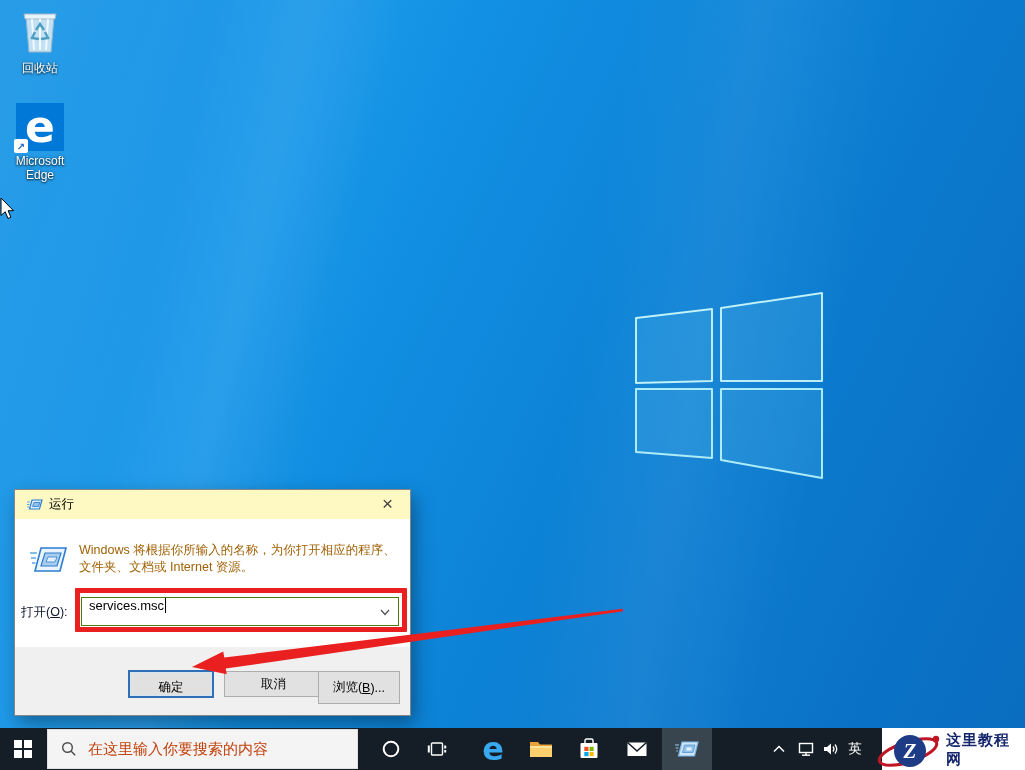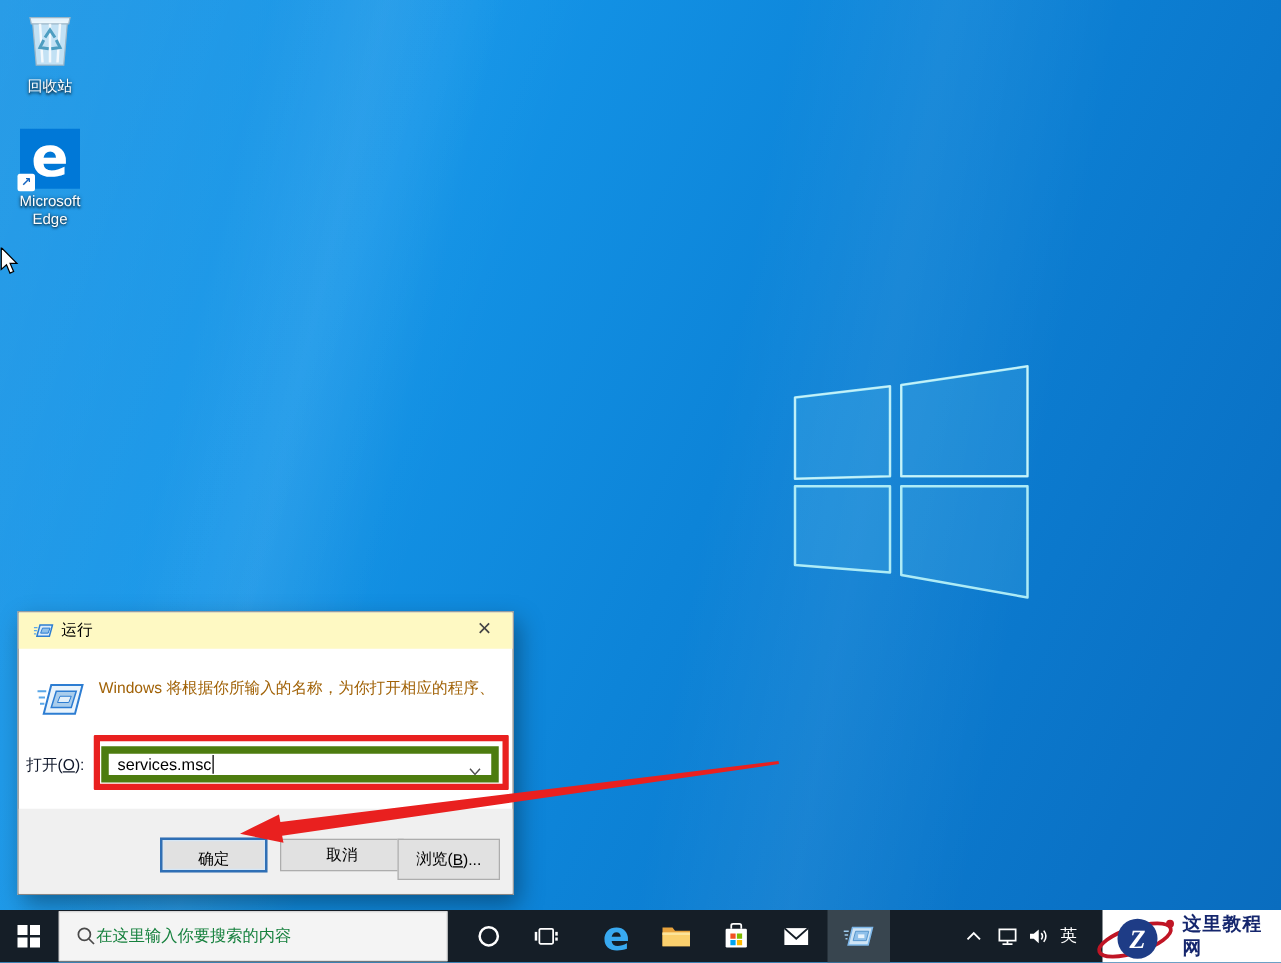--- a/index.html
+++ b/index.html
@@ -39,21 +39,21 @@
     border:1px solid #868686; box-shadow:4px 8px 18px rgba(0,0,0,0.35); z-index:10; }
   .rd-titlebar { position:relative; height:29px; background:#fef9c3; display:flex; align-items:center; }
   .rd-title-icon { margin-left:12px; }
   .rd-title { font-size:12.5px; color:#000; margin-left:6px; }
   .rd-close { position:absolute; right:0; top:0; width:45px; height:28px; display:flex; align-items:center;
     justify-content:center; font-size:19px; color:#444; cursor:pointer; }
   .rd-body-icon { position:absolute; left:14px; top:51px; }
   .rd-desc { position:absolute; left:64px; top:52px; width:322px; font-size:12.5px; color:#a16207; line-height:17px; }
   .rd-open-label { position:absolute; left:6px; top:114px; font-size:12.5px; color:#0f172a; }
   .rd-combo { position:absolute; left:66px; top:107px; width:318px; height:29px; background:#fff;
-    border:6px solid #4d7c0f; display:flex; align-items:center; padding-left:7px; }
+    border:1px solid #4d7c0f; display:flex; padding-left:7px; }
   .rd-combo-text { font-size:13px; color:#000; }
   .caret { display:inline-block; width:1px; height:15px; background:#000; margin-left:1px; }
   .rd-combo-chevron { position:absolute; right:7px; top:8px; }
   .rd-footer { position:absolute; left:0; right:0; bottom:0; height:68px; background:#f0f0f0; }
   .rd-btn { position:absolute; background:#e1e1e1; border:1px solid #adadad; font-size:12.5px; color:#000;
     display:flex; align-items:center; justify-content:center; cursor:pointer; font-family:inherit; }
   .rd-btn-ok { left:113px; top:180px; width:86px; height:28px; border:2px solid #2f6fb5; box-shadow:inset 0 0 0 1px #d5e6f5;align-items:flex-end; }
   .rd-btn-cancel { left:209px; top:181px; width:99px; height:26px; }
   .rd-btn-browse { left:303px; top:181px; width:82px; height:33px; }
   .rd-btn u { text-decoration:underline; }
@@ -65,21 +65,21 @@
 
   
   .taskbar { position:absolute; left:0; top:728px; width:1025px; height:42px; background:#151e27; z-index:40; }
   .tb-btn { position:absolute; top:0; height:42px; display:flex; align-items:center; justify-content:center; cursor:pointer; }
   .tb-start { left:0; width:46px; }
   .start-grid { display:grid; grid-template-columns:8px 8px; grid-template-rows:8px 8px; gap:2px; }
   .start-grid span { background:#fff; }
   .tb-search { position:absolute; left:47px; top:1px; width:311px; height:40px; background:#f4f4f4;
     display:flex; align-items:center; cursor:text; border:1px solid #e0e0e0; }
   .tb-search .mag { margin-left:13px; }
-  .tb-search .ph { font-size:13px; color:#15803d; }
+  .tb-search .ph { margin-left:11px; font-size:15px; color:#c2410c; }
   .tb-cortana { left:368px; width:46px; }
   .tb-taskview { left:414px; width:46px; }
   .tb-edge { left:470px; width:46px; }
   .tb-edge .e { color:#38a9f0; font-size:32px; font-weight:bold; font-family:"DejaVu Sans",sans-serif; line-height:32px; }
   .tb-explorer { left:518px; width:46px; }
   .tb-store { left:566px; width:46px; }
   .tb-mail { left:614px; width:46px; }
   .tb-run { left:662px; width:50px; background:#38454f; }
   .tray-item { position:absolute; top:0; height:42px; display:flex; align-items:center; justify-content:center; cursor:pointer; }
   .tray-chevron { left:766px; width:26px; }
@@ -159,20 +159,21 @@
 
     <svg class="rd-body-icon" width="40" height="38" viewBox="0 0 40 38">
       <polygon points="12,7 37,7 31,30 6,30" fill="#eaf4fc" stroke="#2d7dd2" stroke-width="1.6"></polygon>
       <polygon points="16,12 32,12 28,25 12,25" fill="#a9cdec" stroke="#2d7dd2" stroke-width="1.2"></polygon>
       <polygon points="19,16 28,16 26,21 17,21" fill="#e3f0fa" stroke="#2d7dd2" stroke-width="0.8"></polygon>
       <path d="M1 12 L8 12 M2 17 L7 17 M3 22 L6.5 22" stroke="#5aa7e8" stroke-width="1.6"></path>
     </svg>
 
     <div class="rd-desc">
       <div>Windows 将根据你所输入的名称，为你打开相应的程序、</div>
+      <div>文件夹、文档或 Internet 资源。</div>
     </div>
 
     <div class="rd-open-label"><span>打开(</span><u>O</u><span>):</span></div>
 
     <div class="rd-combo">
       <span class="rd-combo-text">services.msc</span>
       <span class="caret"></span>
       <svg class="rd-combo-chevron" width="12" height="12" viewBox="0 0 12 12">
         <polyline points="2,4 6,8.5 10,4" fill="none" stroke="#505050" stroke-width="1.2"></polyline>
       </svg>

